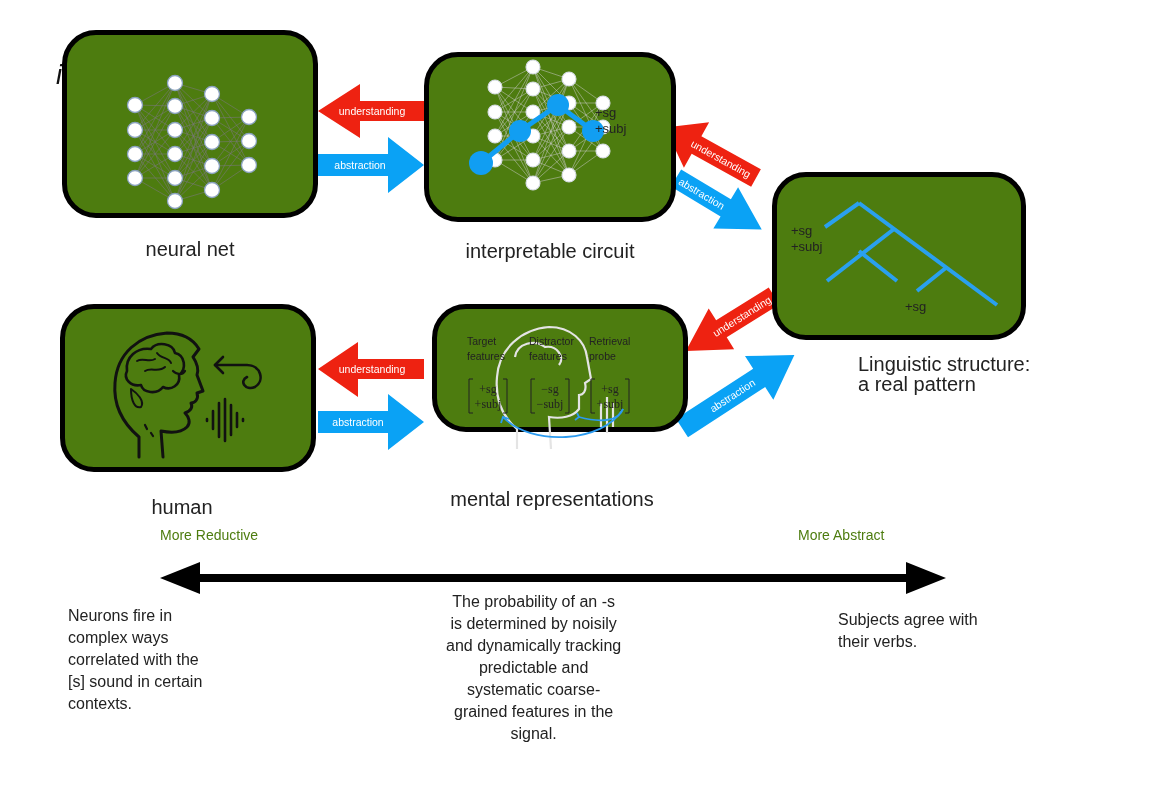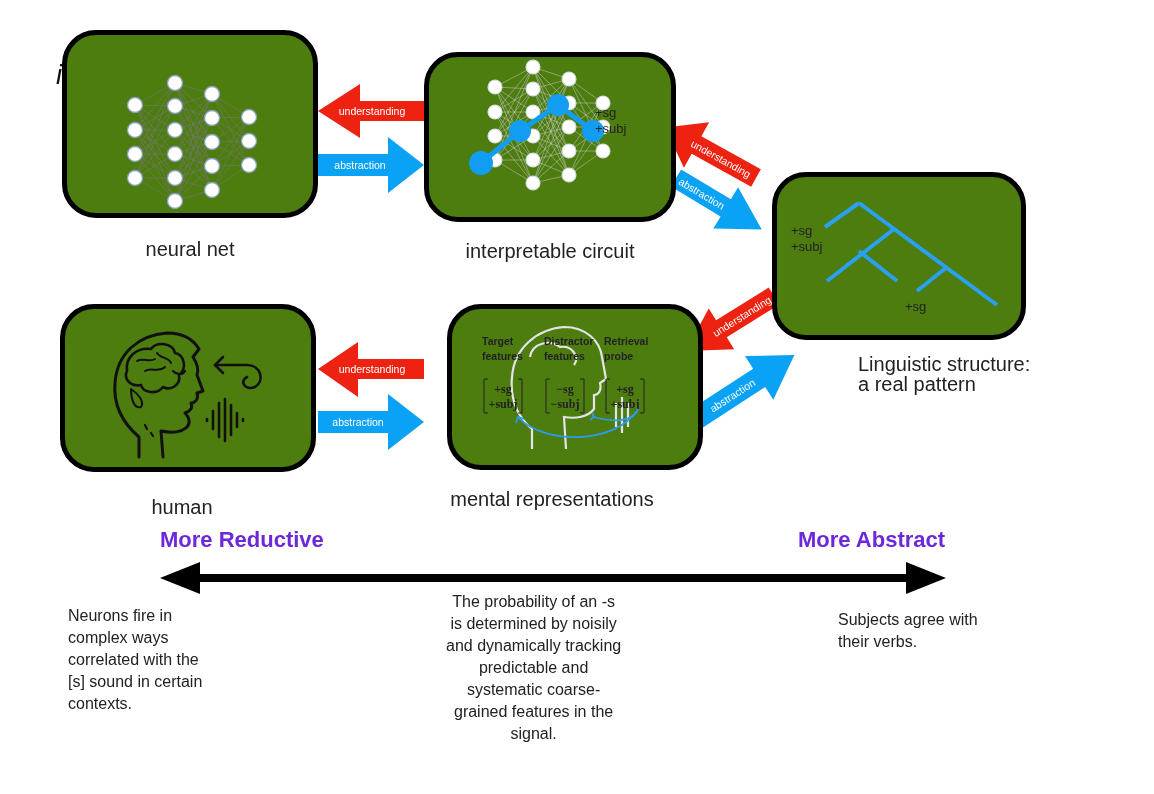--- a/index.html
+++ b/index.html
@@ -2,21 +2,21 @@
 <html><head>
 <meta charset="utf-8">
 <style>
   html, body { margin: 0; padding: 0; background: #ffffff; }
   body { width: 1154px; height: 794px; position: relative; overflow: hidden;
          font-family: "Liberation Sans", sans-serif; color: #222; }
   .abs { position: absolute; }
   .section-title { font-style: italic; font-size: 27px; color: #111; margin-top: 46px; }
   .box { position: absolute; border: 5px solid #000; border-radius: 34px; background: #4d7c0f; box-sizing: border-box; }
   .caption { position: absolute; font-size: 20px; color: #222; text-align: center; }
-  .pole { position: absolute; font-size: 22px; color: #6d28d9; font-weight: bold; }
+  .pole { position: absolute; font-size: 14px; color: #4d7c0f; }
   .desc { position: absolute; font-size: 16px; line-height: 22px; color: #222; }
   svg text { font-family: "Liberation Sans", sans-serif; }
   .mathtxt { font-family: "Liberation Serif", serif; }
 </style>
 </head>
 <body>
 
 <div class="abs section-title" style="left:56px; top:14px;">in silico</div>
 <div class="abs section-title" style="left:68px; top:266px;">in vivo</div>
 
@@ -305,21 +305,21 @@
 
       <path d="M150,56 L182,56 C196,56 200,72 190,78 C180,82 174,72 182,68" stroke-width="2.6"></path>
       <path d="M158,48 L150,56 L158,64" stroke-width="2.6"></path>
 
       <path d="M142,110 L142,112 M148,102 L148,120 M154,94 L154,128 M160,90 L160,132 M166,96 L166,126 M172,104 L172,118 M178,110 L178,112" stroke-width="2.6"></path>
     </g>
   </svg>
 </div>
 <div class="caption" style="left:112px; top:496px; width:140px;">human</div>
 
-<div class="box" style="left:447px; top:304px; width:256px; height:166px;font-weight:bold;">
+<div class="box" style="left:432px; top:304px; width:256px; height:128px;">
   <svg width="246" height="156">
 
     <g fill="none" stroke="#e4e4e4" stroke-width="2.2">
       <path d="M80,140 L80,120 C66,108 58,90 60,68 C62,40 84,20 112,18 C134,18 148,32 150,48 L154,70 L148,74 C150,82 146,86 142,86 L142,100 C136,108 124,110 112,108 L114,140"></path>
       <path d="M78,48 C80,34 98,30 108,38 C120,36 128,48 122,56"></path>
       <path d="M164,94 L164,118 M170,88 L170,124 M176,94 L176,118"></path>
     </g>
     <g id="mentalCols">
         <g>
           <text x="30" y="36" font-size="10.5" fill="#222">Target</text>

